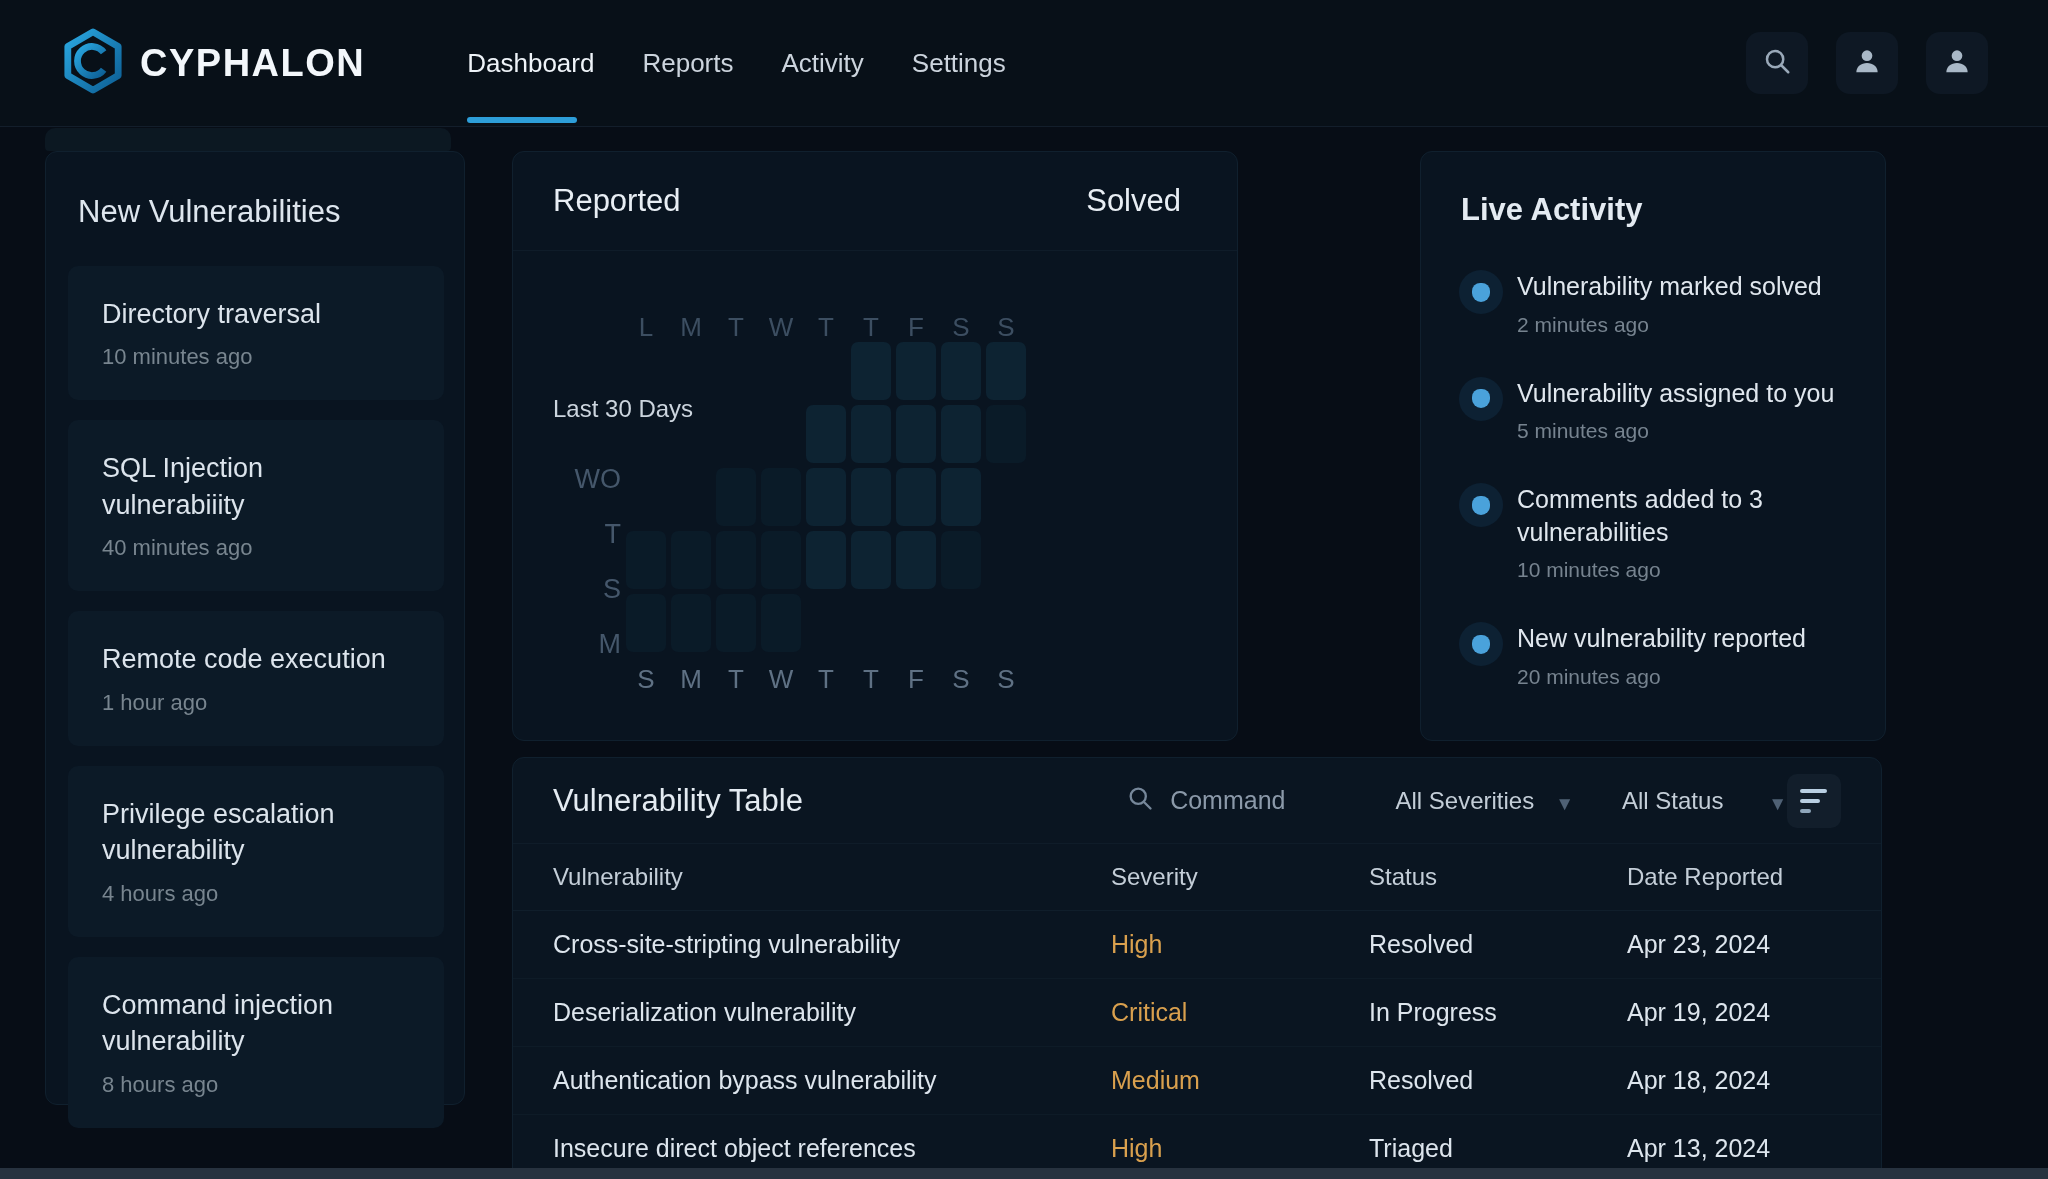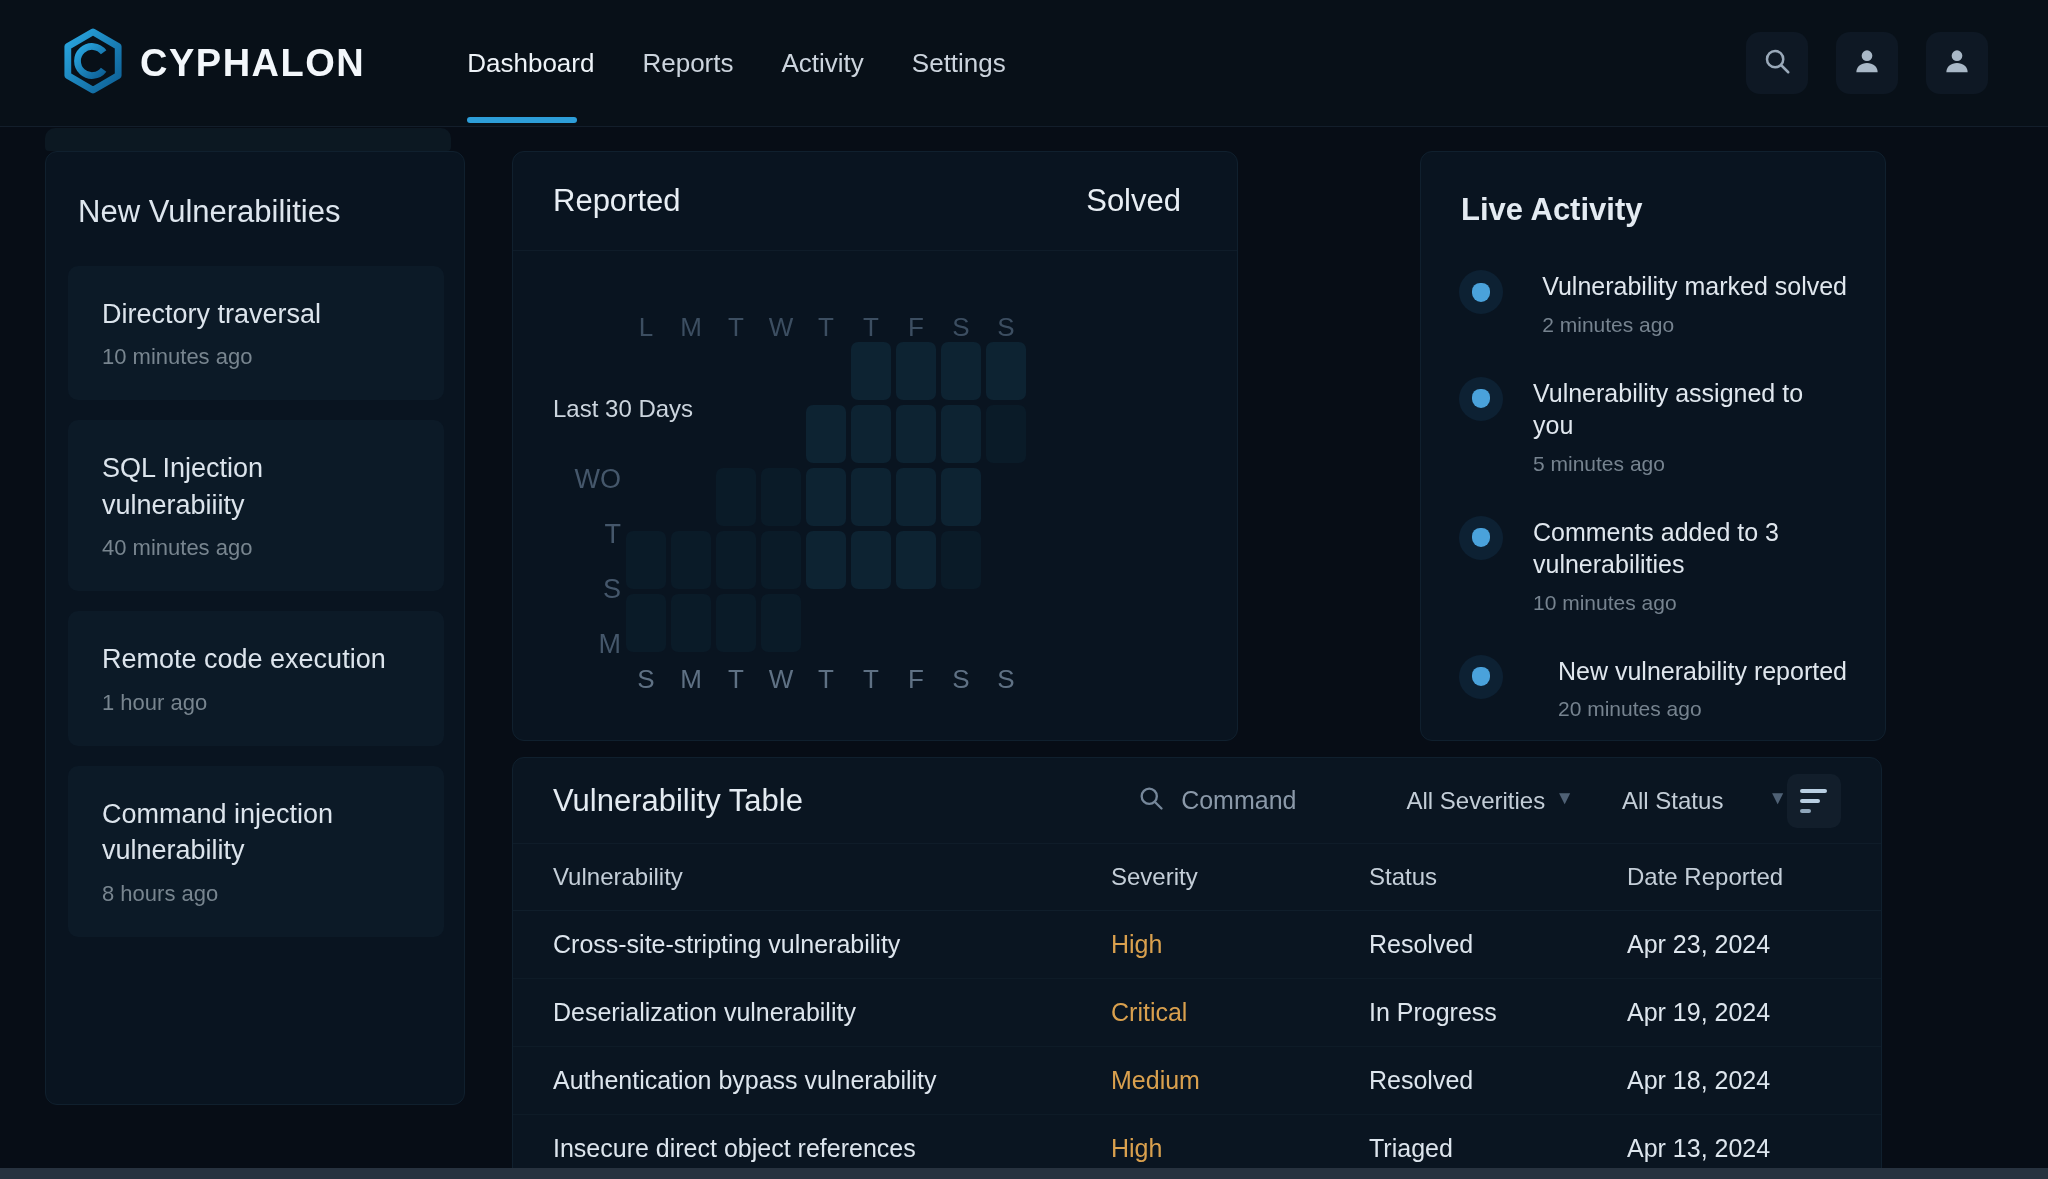--- a/index.html
+++ b/index.html
@@ -65,34 +65,34 @@
   .lvl2 { background:#0d2332; }
   .hm-left {
     position:absolute; left:56px; top:212px; width:52px; height:196px;
     display:flex; flex-direction:column; justify-content:space-between; align-items:flex-end;
     font-size:27px; color:#45576b;
   }
   
   .activity { left:1420px; top:151px; width:466px; height:590px; }
   .act-title { font-size:31px; font-weight:bold; color:#e4ebf2; margin:40px 40px 42px; }
   .act-list { display:flex; flex-direction:column; gap:40px; padding:0 38px; }
-  .act-item { display:flex; gap:30px;justify-content:space-between; }
+  .act-item { display:flex; gap:14px; }
   .act-icon {
     width:44px; height:44px; border-radius:50%; background:#0d2133; flex:none;
     display:flex; align-items:center; justify-content:center; margin-top:0;
   }
   .act-dot { width:18px; height:19px; background:#4aa2db; border-radius:9px 9px 10px 10px; }
   .act-item-title { font-size:25px; color:#e0e7ee; line-height:1.3; max-width:330px; }
   .act-item-time { font-size:21px; color:#76838f; margin-top:10px; }
   
   .tablepanel { left:512px; top:757px; width:1370px; height:423px; border-radius:12px 12px 0 0; overflow:hidden; background:#0a1521; }
   .tbl-toolbar { height:86px; display:flex; align-items:center; padding:0 40px; border-bottom:1px solid #0f1c29; }
   .tbl-title { font-size:31px; font-weight:normal; color:#e4ebf2; flex:1; }
   .search-group { display:flex; align-items:center; gap:16px; color:#8b99a9; font-size:25px; margin-right:110px; cursor:text; }
-  .filter-dd { display:flex; align-items:flex-start; gap:10px; font-size:24px; color:#c3cdd7; cursor:pointer; }
+  .filter-dd { display:flex; align-items:flex-end; gap:21px; font-size:24px; color:#c3cdd7; cursor:pointer; }
   .filter-dd.sev { margin-right:48px; }
   .filter-dd.status { min-width:165px; justify-content:space-between; }
   .caret { color:#4f6175; font-size:19px; }
   .filter-btn {
     width:54px; height:54px; border-radius:10px; background:#121e2b; cursor:pointer;
     display:flex; flex-direction:column; justify-content:center; gap:6px; padding-left:13px;
   }
   .fbar { height:4px; border-radius:2px; background:#b9cfe2; }
   .fbar.b1 { width:27px; }
   .fbar.b2 { width:20px; }
@@ -190,20 +190,24 @@
         <div class="vuln-card">
           <div class="vuln-card-title">SQL Injection vulnerabiiity</div>
           <div class="vuln-card-time">40 minutes ago</div>
         </div>
 
         <div class="vuln-card">
           <div class="vuln-card-title">Remote code execution</div>
           <div class="vuln-card-time">1 hour ago</div>
         </div>
 
+        <div class="vuln-card">
+          <div class="vuln-card-title">Privilege escalation vulnerability</div>
+          <div class="vuln-card-time">4 hours ago</div>
+        </div>
 
         <div class="vuln-card">
           <div class="vuln-card-title">Command injection vulnerability</div>
           <div class="vuln-card-time">8 hours ago</div>
         </div>
       </div>
   </aside>
 
   <section class="panel heatmap">
     <div class="hm-header">

